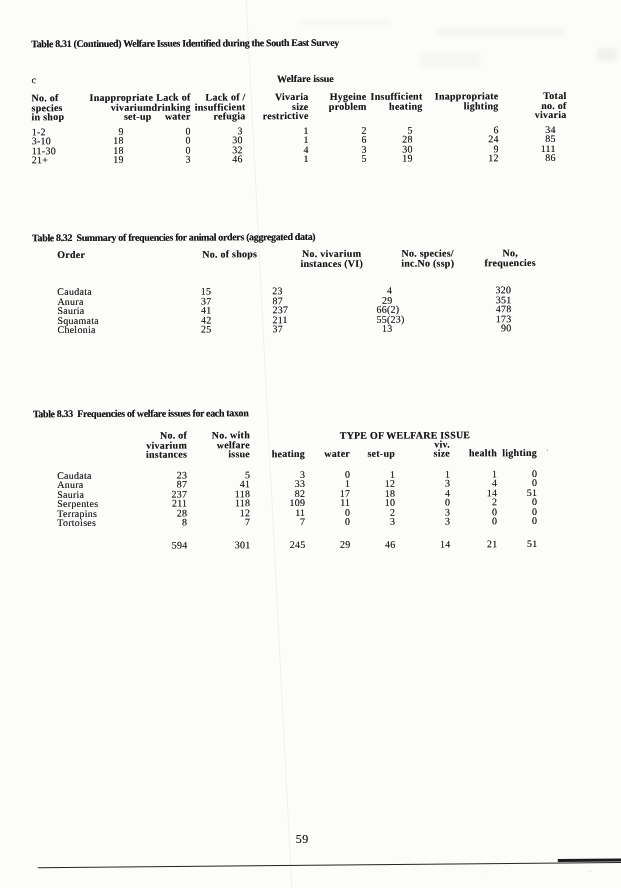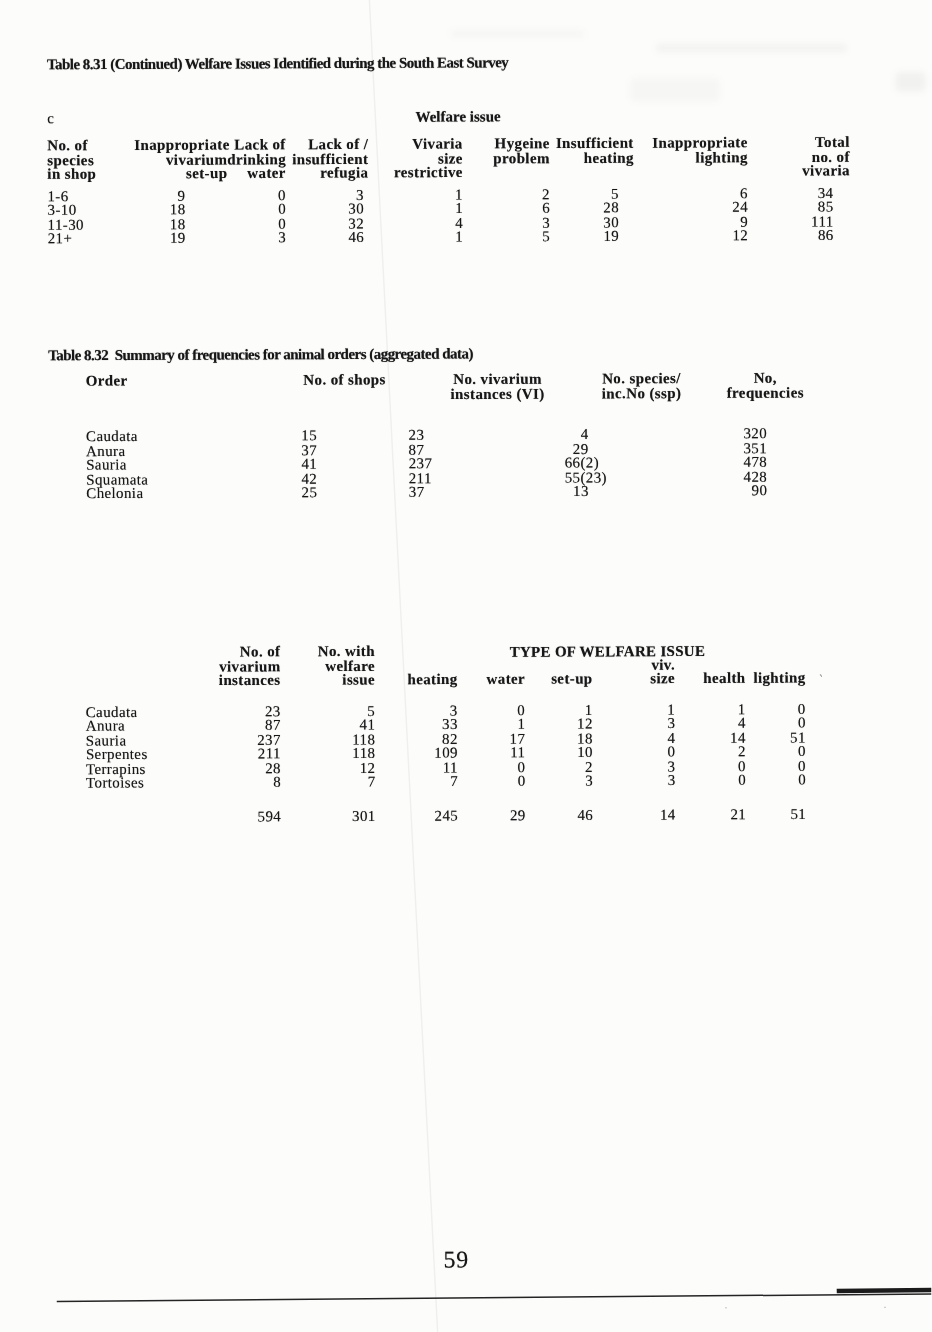--- a/index.html
+++ b/index.html
@@ -43,21 +43,21 @@
   .t832 th:nth-child(3) { padding-left:15px; }
   .t832 td:nth-child(2) { padding-right:61px; }
   .t832 td:nth-child(3) { padding-right:99px; }
   .t832 td:nth-child(4) { padding-right:87px; }
   .t832 td:nth-child(5) { padding-right:30px; }
 
   .t833 { left:57px; top:430px; width:480px; }
   .t833 th { vertical-align:bottom; padding-bottom:11px; }
   .t833 tfoot td { padding-top:13px; }
 
-  .pageno { position:absolute; left:294px; top:832px; font-size:16px; letter-spacing:0.5px; }
+  .pageno { position:absolute; left:294px; top:832px; font-size:12px; letter-spacing:0.5px; }
 
   .rule-main { position:absolute; left:36px; top:866px; width:586px; height:1.4px;
     background:#242424; transform:rotate(-0.25deg); transform-origin:left center; }
   .rule-thick { position:absolute; left:556px; top:860px; width:66px; height:2.8px;
     background:#1b1b1b; transform:rotate(-0.3deg); }
 
   .fold { position:absolute; left:0; top:0; }
   .smudge { position:absolute; background:rgba(70,70,70,0.05); filter:blur(2.2px);
     border-radius:3px; }
   .s1 { left:437px; top:29px; width:128px; height:6px; }
@@ -124,21 +124,21 @@
 heating</th>
             <th>Inappropriate
 lighting</th>
             <th>Total
 no. of
 vivaria</th>
           </tr>
       </thead>
       <tbody>
           <tr>
-            <td>1-6</td>
+            <td>1-2</td>
             <td>9</td>
             <td>0</td>
             <td>3</td>
             <td>1</td>
             <td>2</td>
             <td>5</td>
             <td>6</td>
             <td>34</td>
           </tr>
           <tr>
@@ -219,32 +219,33 @@
             <td>41</td>
             <td>237</td>
             <td>66(2)</td>
             <td>478</td>
           </tr>
           <tr>
             <td>Squamata</td>
             <td>42</td>
             <td>211</td>
             <td>55(23)</td>
-            <td>428</td>
+            <td>173</td>
           </tr>
           <tr>
             <td>Chelonia</td>
             <td>25</td>
             <td>37</td>
             <td>13</td>
             <td>90</td>
           </tr>
         </tbody>
     </table>
 
+    <div class="title t833-title txt">Table 8.33  Frequencies of welfare issues for each taxon</div>
     <div class="group g833">TYPE OF WELFARE ISSUE</div>
 
     <table class="t833">
       <colgroup>
         <col style="width:85px">
           <col style="width:45px">
           <col style="width:63px">
         <col style="width:55px">
           <col style="width:45px">
           <col style="width:45px">

